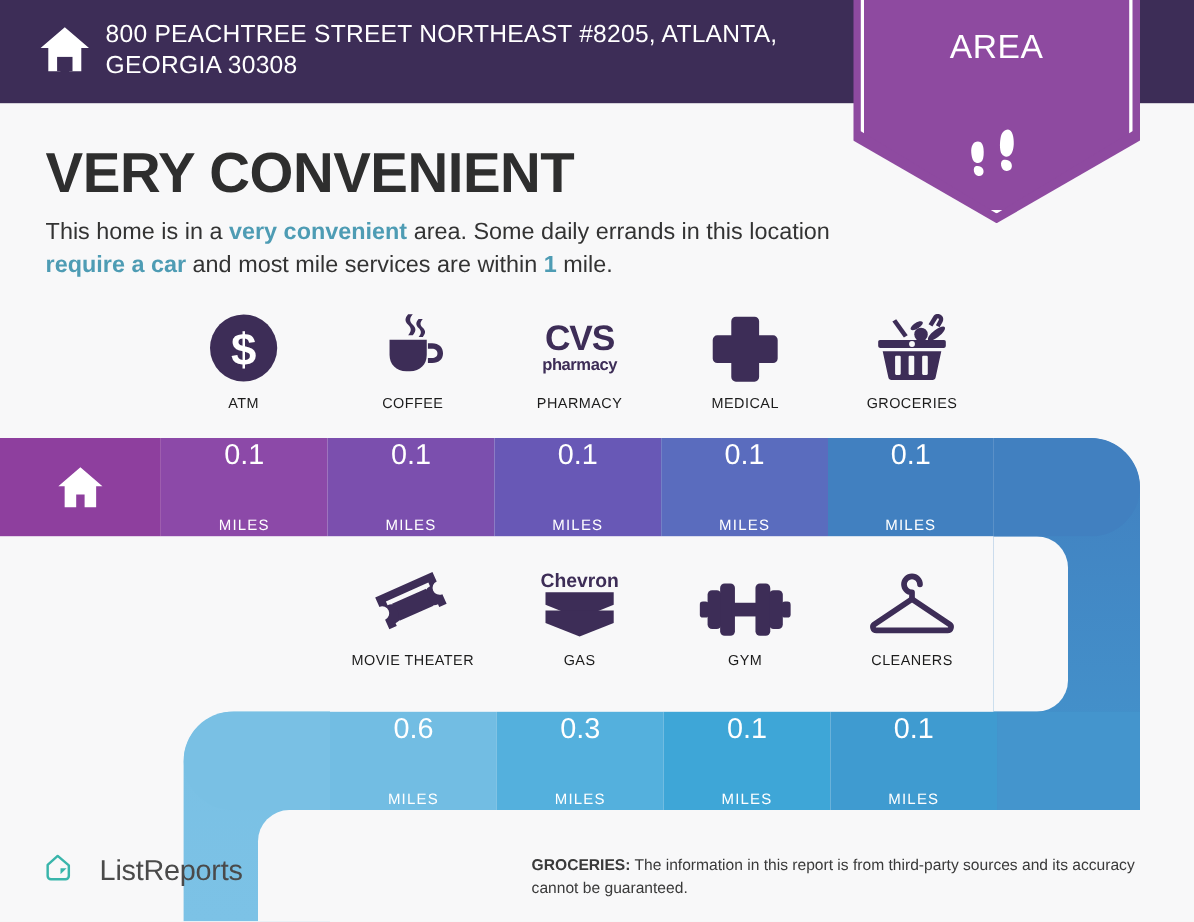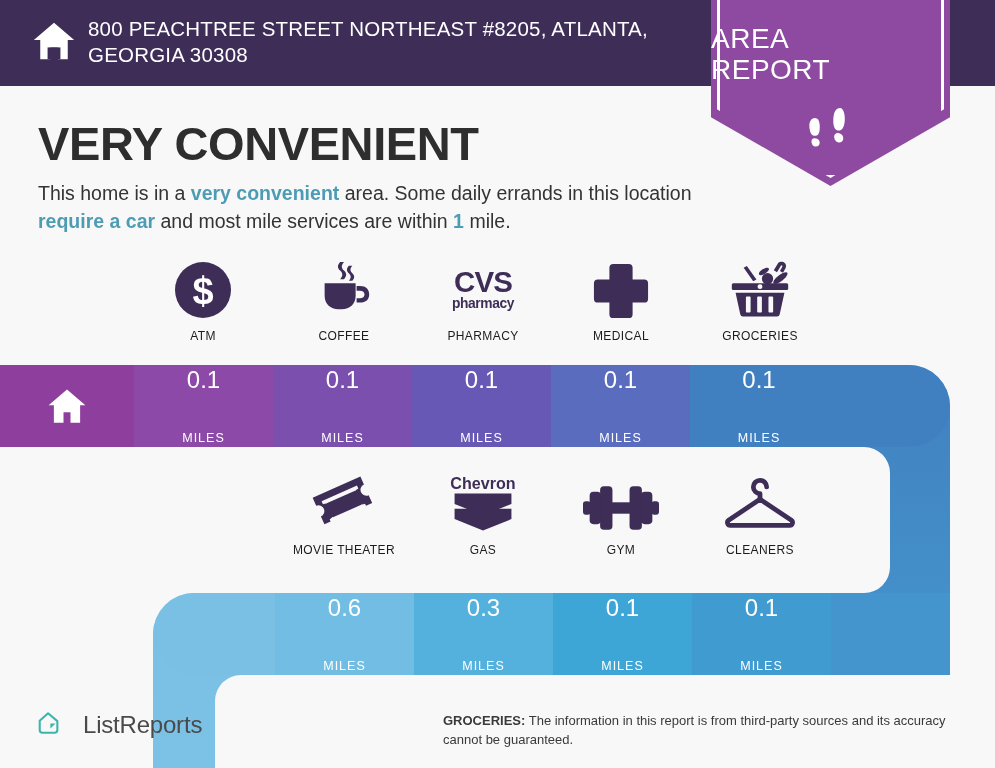--- a/index.html
+++ b/index.html
@@ -50,20 +50,21 @@
     position: absolute; left: 6px; top: -8px;
     width: 227px; height: 186px;
     background: #8e4aa0;
     border: 3px solid #ffffff;
     -webkit-clip-path: polygon(0 0, 100% 0, 100% 63%, 50% 100%, 0 63%);
     clip-path: polygon(0 0, 100% 0, 100% 63%, 50% 100%, 0 63%);
   }
   .badge-text {
     position: absolute; left: 711px; top: 23px;
     width: 239px;
+    text-align: center;
     color: #ffffff;
     font-size: 28px;
     font-weight: 400;
     line-height: 1.12;
     letter-spacing: .5px;
   }
   .badge-feet {
     position: absolute; left: 711px; top: 96px;
     width: 239px; text-align: center;
   }
@@ -181,21 +182,20 @@
       </span>
       <div class="header-address">800 Peachtree Street Northeast #8205, Atlanta, Georgia 30308</div>
     </div>
   </div>
 
   <div class="badge">
     <div class="badge-inner"></div>
   </div>
   <div class="badge-text">
     <div>AREA</div>
-    <div>REPORT</div>
   </div>
   <div class="badge-feet">
     <svg width="58" height="62" viewBox="0 0 58 62">
       <g fill="#ffffff">
         <path d="M13 22c-4 0-6 4-5.6 9.2.4 4.6 1.7 7.4 3.6 8.2 2.2 1 4.6.3 5.6-1.6 1.2-2.3 1.4-6.2 1-9.9C17.2 24.3 15.7 22 13 22z"></path>
         <path d="M11.4 42.4c-1.6.5-2.2 2.2-1.8 4.3.5 2.4 1.8 3.7 3.8 3.9 2.3.2 3.9-.9 4.2-3 .3-2-.5-3.7-2-4.5-1.3-.7-2.8-1.1-4.2-.7z"></path>
         <path d="M38 12c-3.3 0-5.6 3-6.3 7.6-.8 5.3-.4 10.2 1 12.6 1.3 2.3 4 3 6.2 1.8 2.3-1.2 3.6-4.6 3.9-9.7.3-5.2-1.1-12.3-4.8-12.3z"></path>
         <path d="M34.4 37.2c-1.8.5-2.6 2.5-2.1 4.9.5 2.6 2.1 4.1 4.4 4.3 2.5.2 4.2-1.1 4.5-3.4.3-2.3-.7-4.2-2.4-5.1-1.4-.8-3-1.1-4.4-.7z"></path>
       </g>
     </svg>

